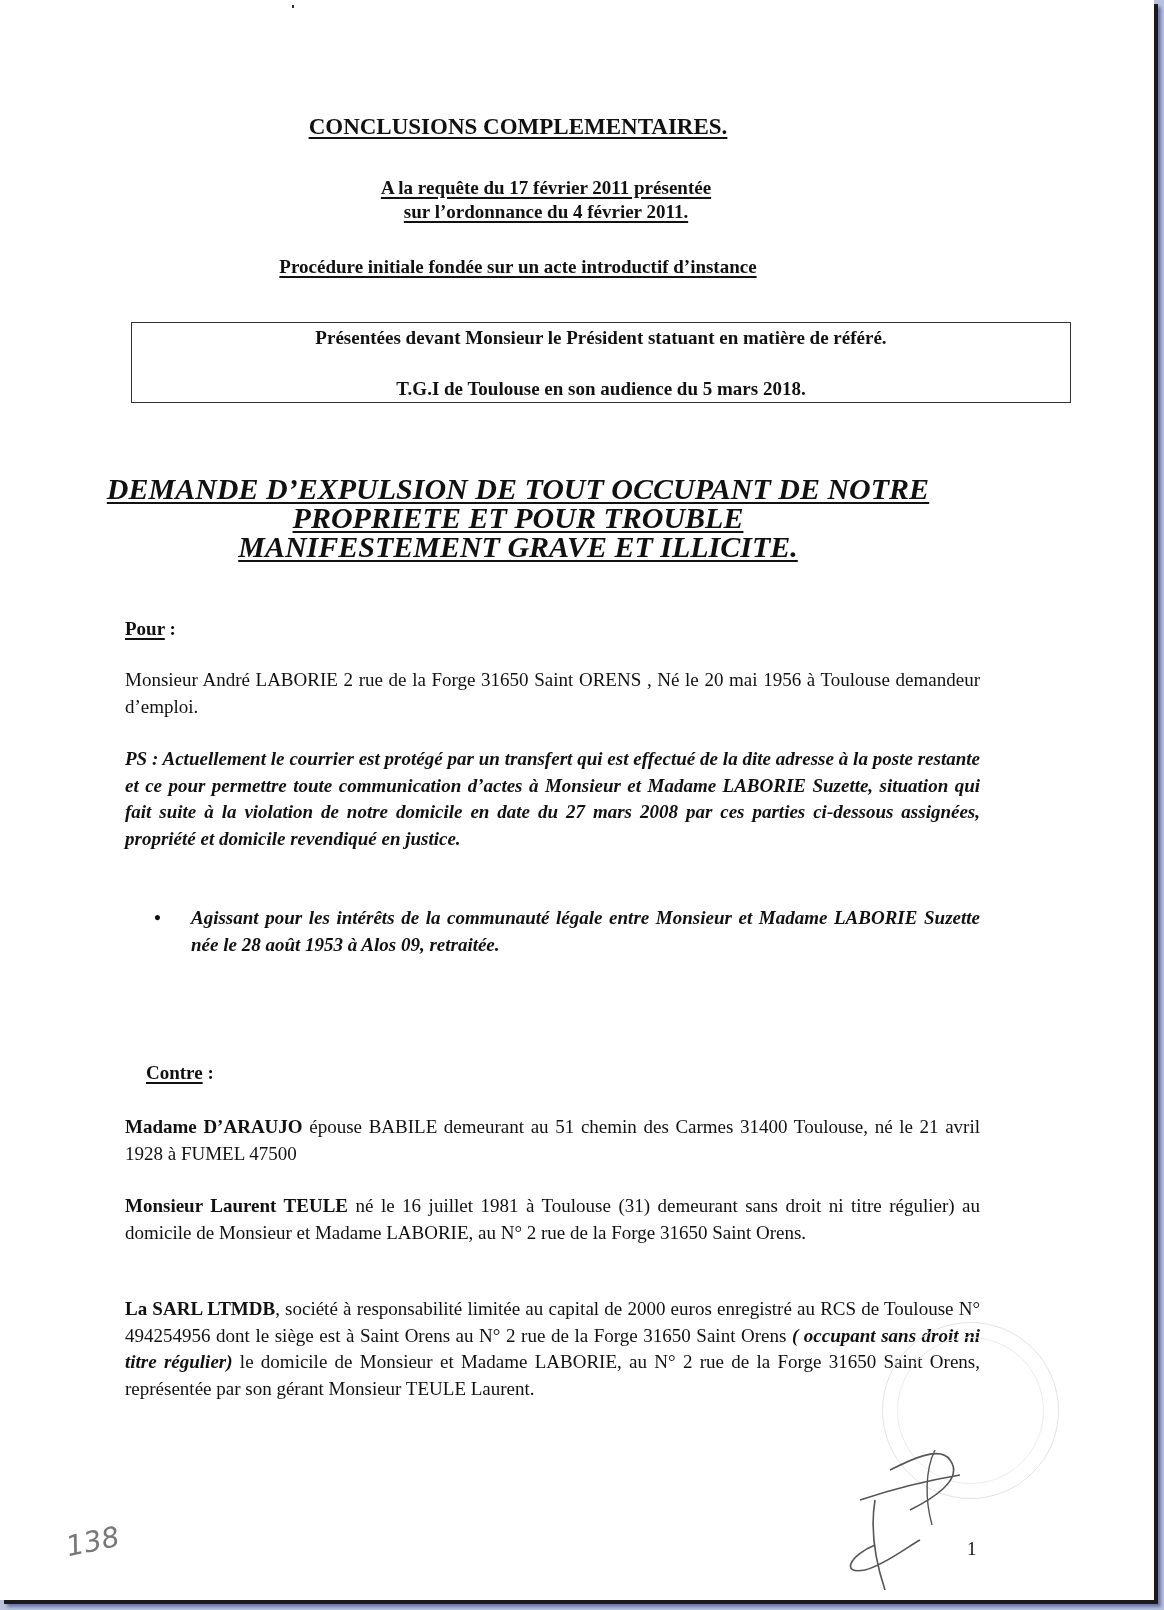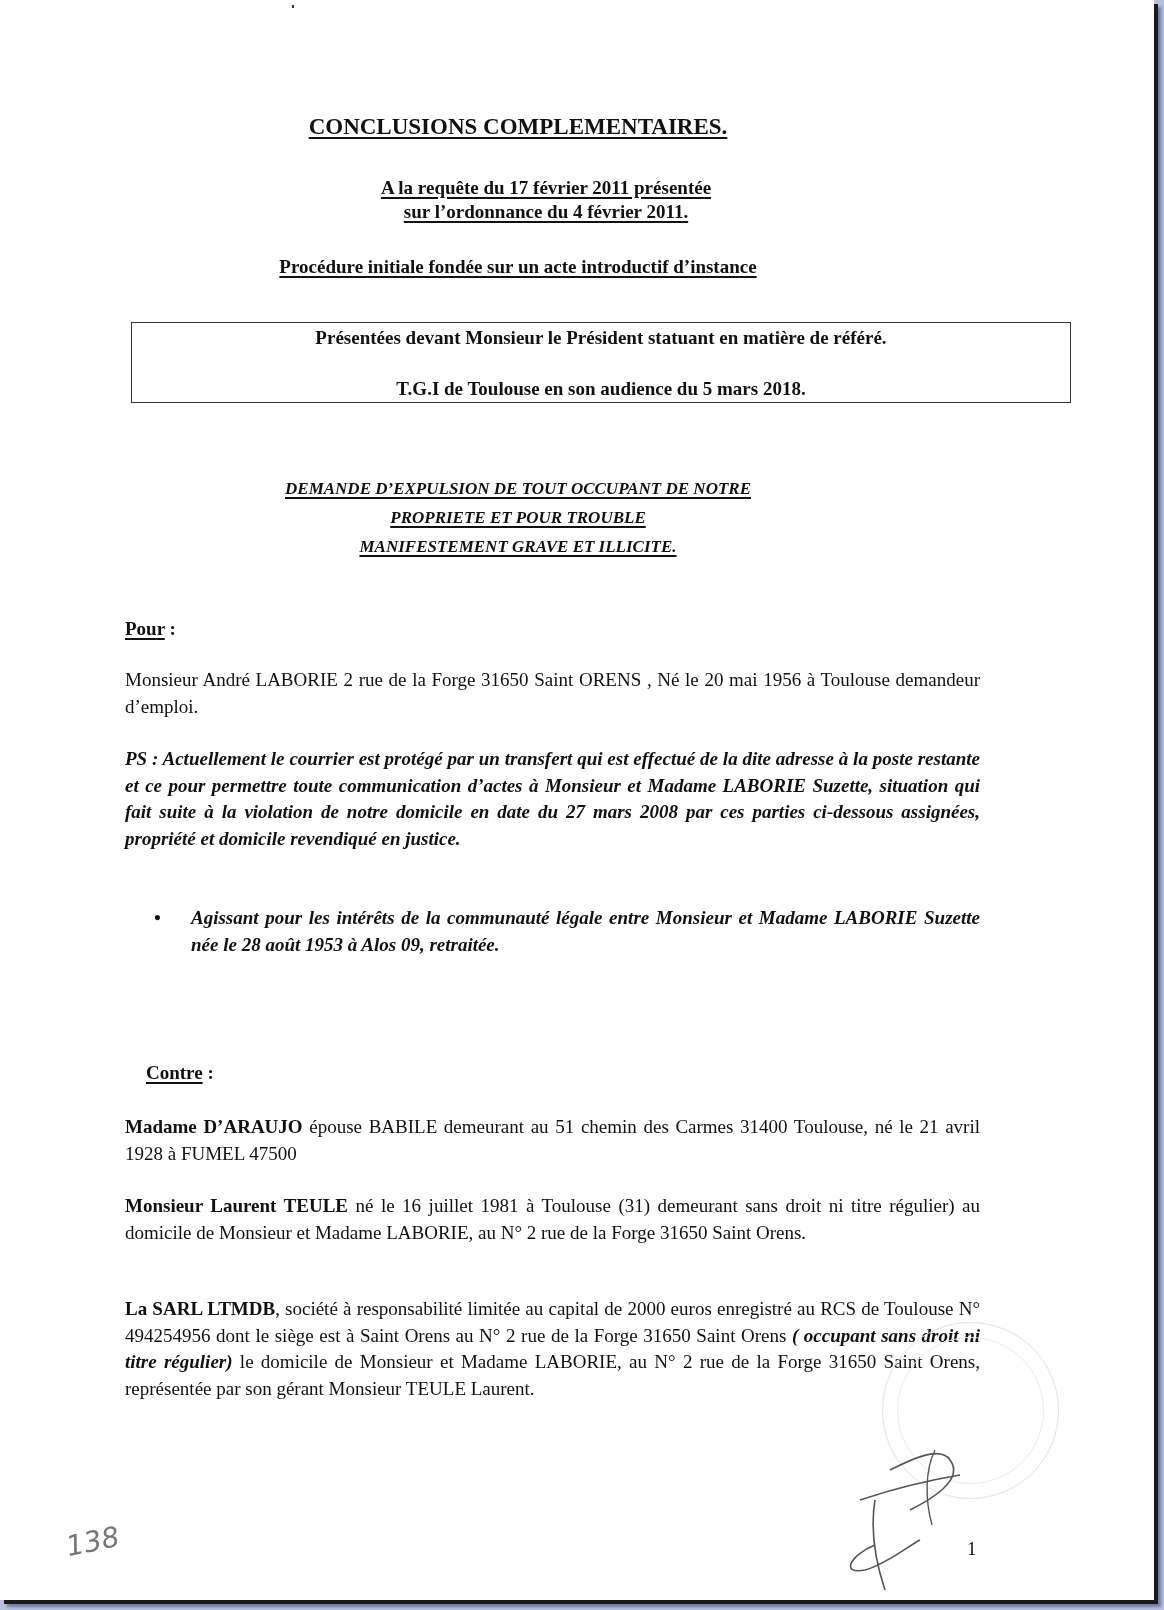--- a/index.html
+++ b/index.html
@@ -21,21 +21,21 @@
   .sub1 { top: 176px; padding-left: 28px; }
   .sub2 { top: 255px; }
   .box {
     position: absolute; left: 116px; top: 322px; width: 940px; height: 81px;
     border: 1.5px solid #333; box-sizing: border-box;
     font-weight: bold; font-size: 19px; text-align: center; margin-left: 15px;
   }
   .box .l1 { position: absolute; top: 4px; left: 0; right: 0; }
   .box .l2 { position: absolute; top: 55px; left: 0; right: 0; }
   .demand {
-    top: 474px; font-size: 17px; font-weight: bold; font-style: italic; line-height: 29px;
+    top: 474px; font-size: 30px; font-weight: bold; font-style: italic; line-height: 29px;
   }
   .body {
     position: absolute; left: 125px; width: 855px;
     font-size: 19px; line-height: 26.5px; text-align: justify;
   }
   .label { font-weight: bold; }
   .ital { font-style: italic; font-weight: bold; }
   .bul { position: absolute; left: 158px; top: 905px; width: 822px;
          font-size: 19px; line-height: 26.5px; font-style: italic; font-weight: bold; text-align: justify; }
   .bul .dot { position: absolute; left: -4px; top: 0; }

